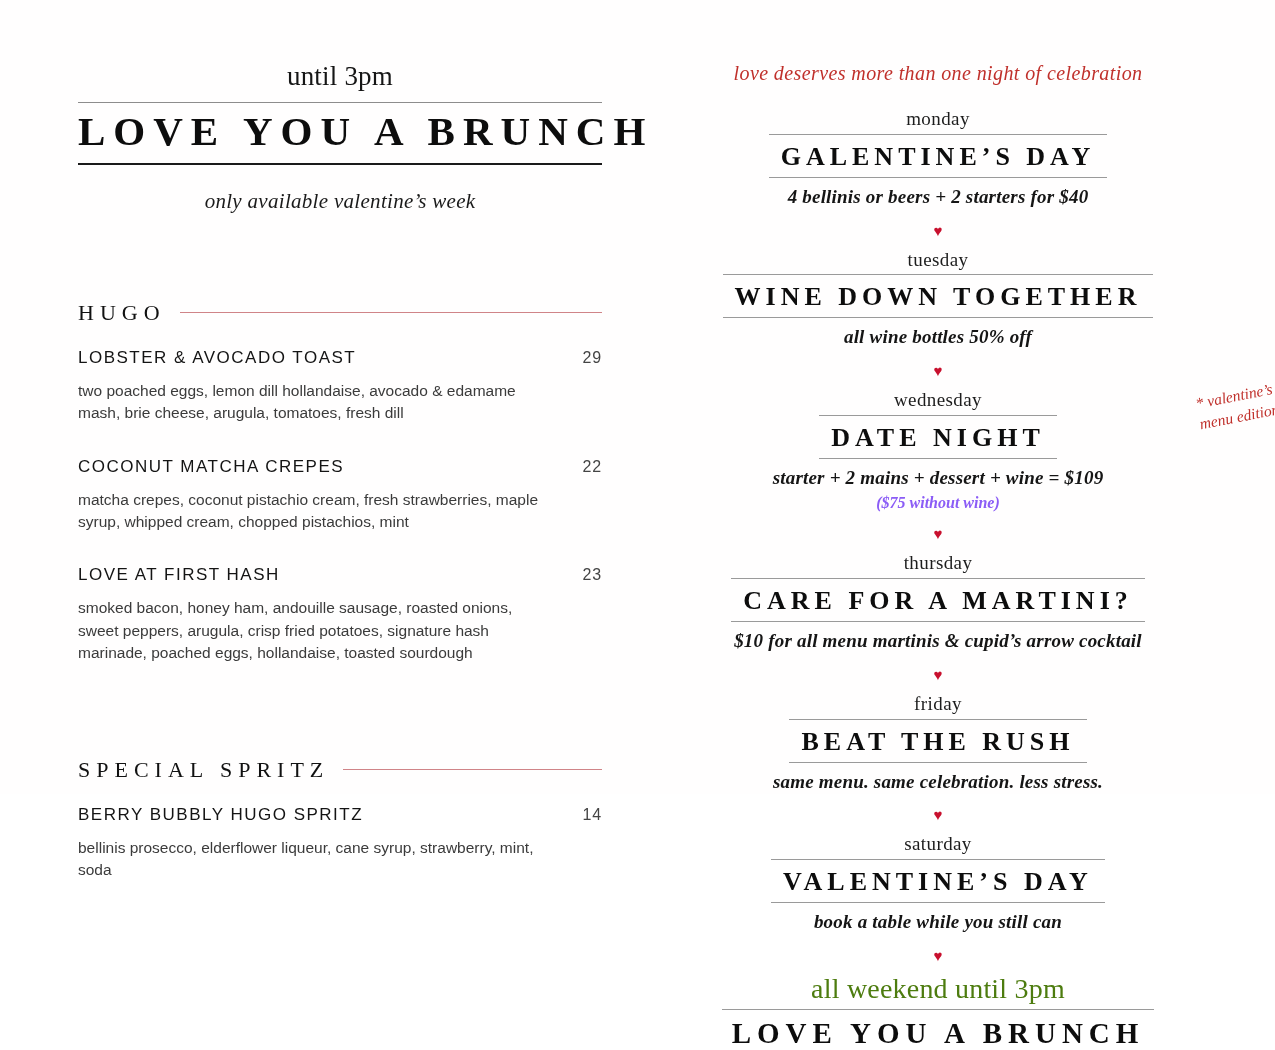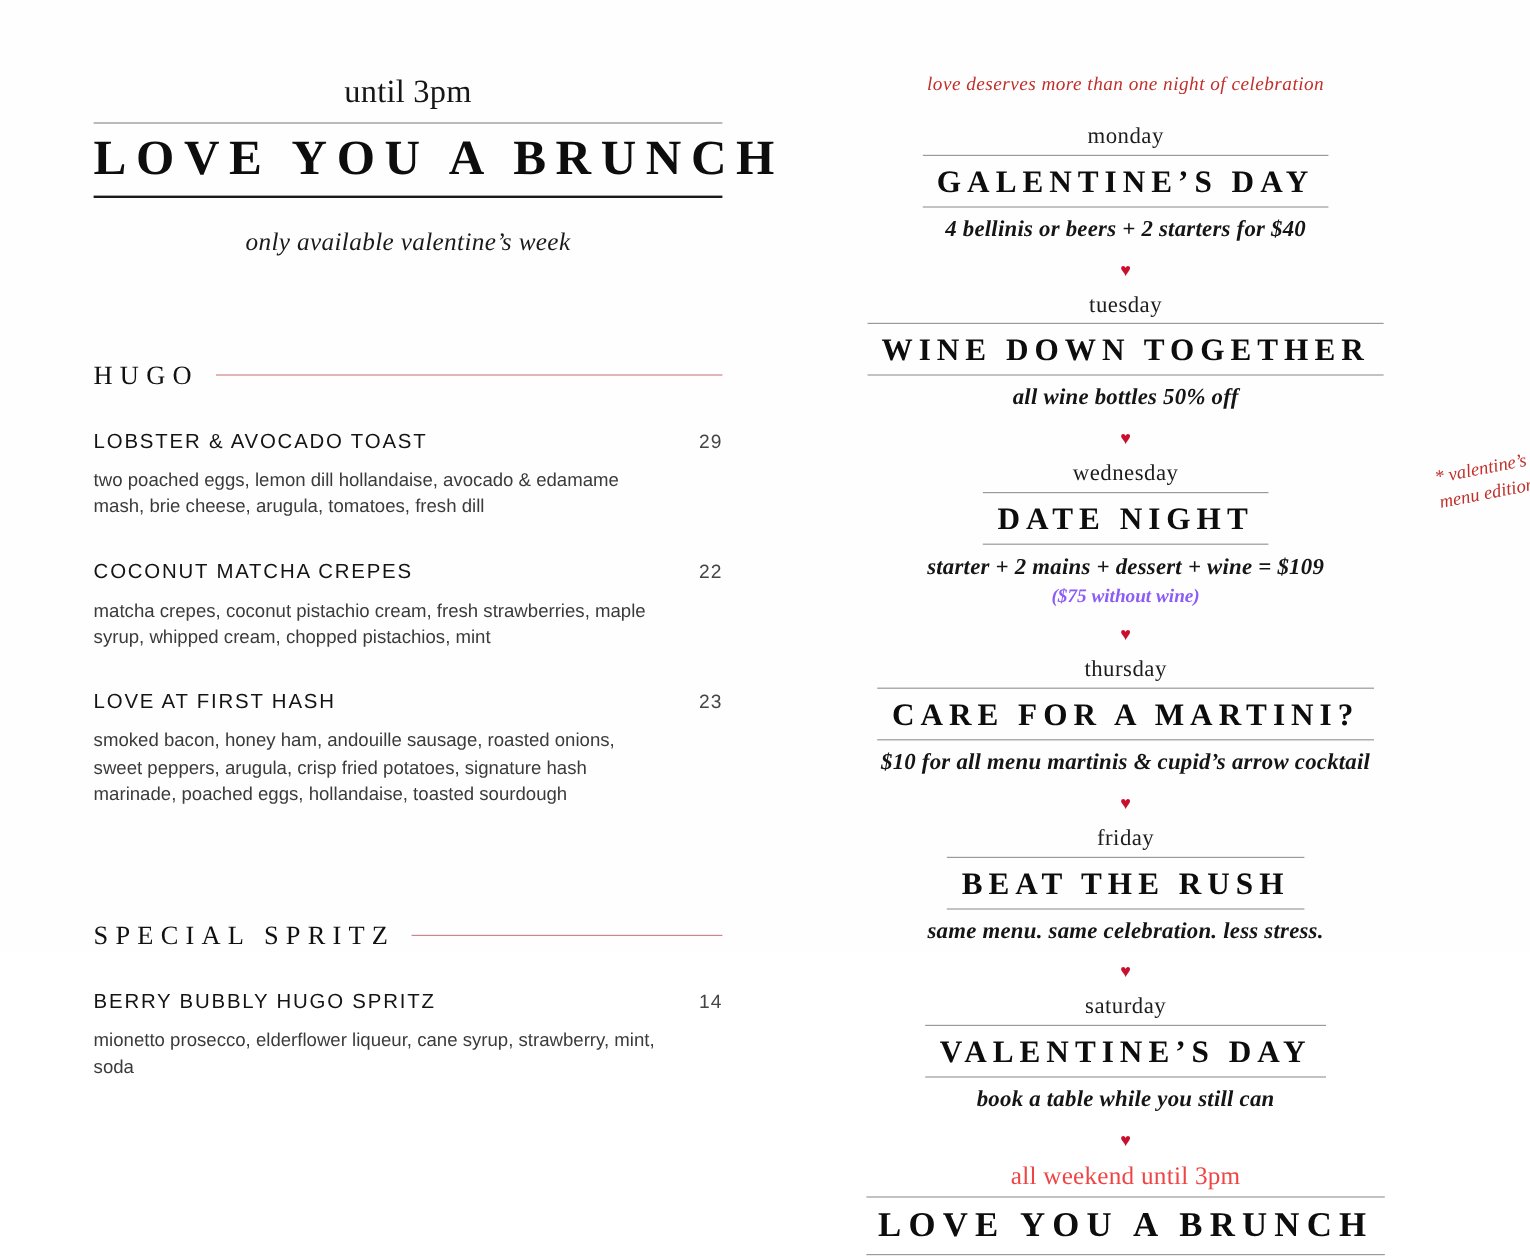--- a/index.html
+++ b/index.html
@@ -85,21 +85,21 @@
   }
 
   .section-head-rule {
     flex: 1 1 auto;
     height: 1px;
     background: #d08488;
   }
 
   
   .menu-item { margin-top: 32px; }
-  .menu-item.first { margin-top: 32px; }
+  .menu-item.first { margin-top: 22px; }
 
   .item-head {
     display: flex;
     align-items: baseline;
     justify-content: space-between;
   }
 
   .item-name {
     font-family: "Liberation Sans", sans-serif;
     font-size: 17px;
@@ -129,21 +129,21 @@
   .right-col {
     position: absolute;
     left: 660px;
     top: 62px;
     width: 556px;
   }
 
   .tagline {
     font-family: "Liberation Serif", serif;
     font-style: italic;
-    font-size: 16px;
+    font-size: 20px;
     color: #c0302b;
     text-align: center;
     letter-spacing: 0.4px;
     padding-bottom: 22px;
     white-space: nowrap;
   }
 
   .day-block {
     position: relative;
     text-align: center;
@@ -231,22 +231,22 @@
     line-height: 1.35;
     text-align: left;
     white-space: nowrap;
   }
 
   
   .final-block { text-align: center; }
 
   .final-eyebrow {
     font-family: "Liberation Serif", serif;
-    font-size: 21px;
-    color: #ef4444;
+    font-size: 28px;
+    color: #4d7c0f;
     letter-spacing: 0.2px;
   }
 
   .final-title-wrap {
     display: inline-block;
     position: relative;
     padding: 6px 0 5px 0;
     margin-top: 4px;
   }
   .final-title-wrap::before,
@@ -320,21 +320,21 @@
     <div class="section-head spritz">
       <span class="section-head-label">SPECIAL SPRITZ</span>
       <span class="section-head-rule"></span>
     </div>
 
     <div class="menu-item first">
       <div class="item-head">
         <span class="item-name">BERRY BUBBLY HUGO SPRITZ</span>
         <span class="item-price">14</span>
       </div>
-      <div class="item-desc">mionetto prosecco, elderflower liqueur, cane syrup, strawberry, mint, soda</div>
+      <div class="item-desc">bellinis prosecco, elderflower liqueur, cane syrup, strawberry, mint, soda</div>
     </div>
 
   </div>
 
   <div class="right-col">
 
     <div class="tagline">love deserves more than one night of celebration</div>
 
     <div class="day-block">
       <div class="day-label">monday</div>

